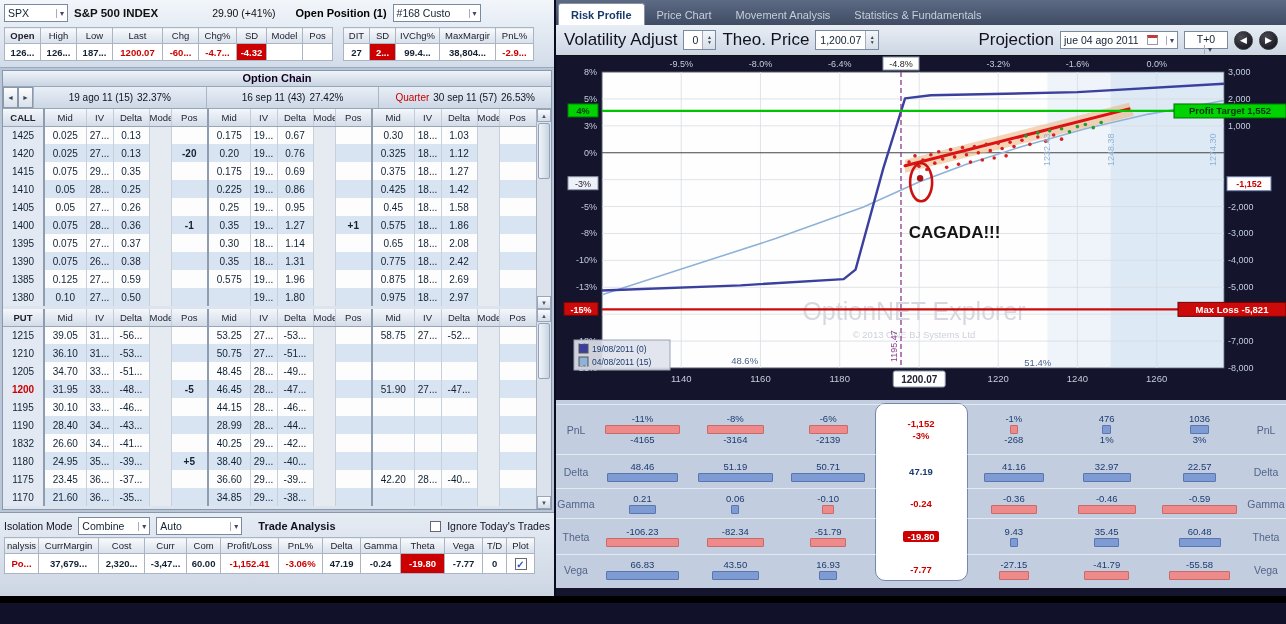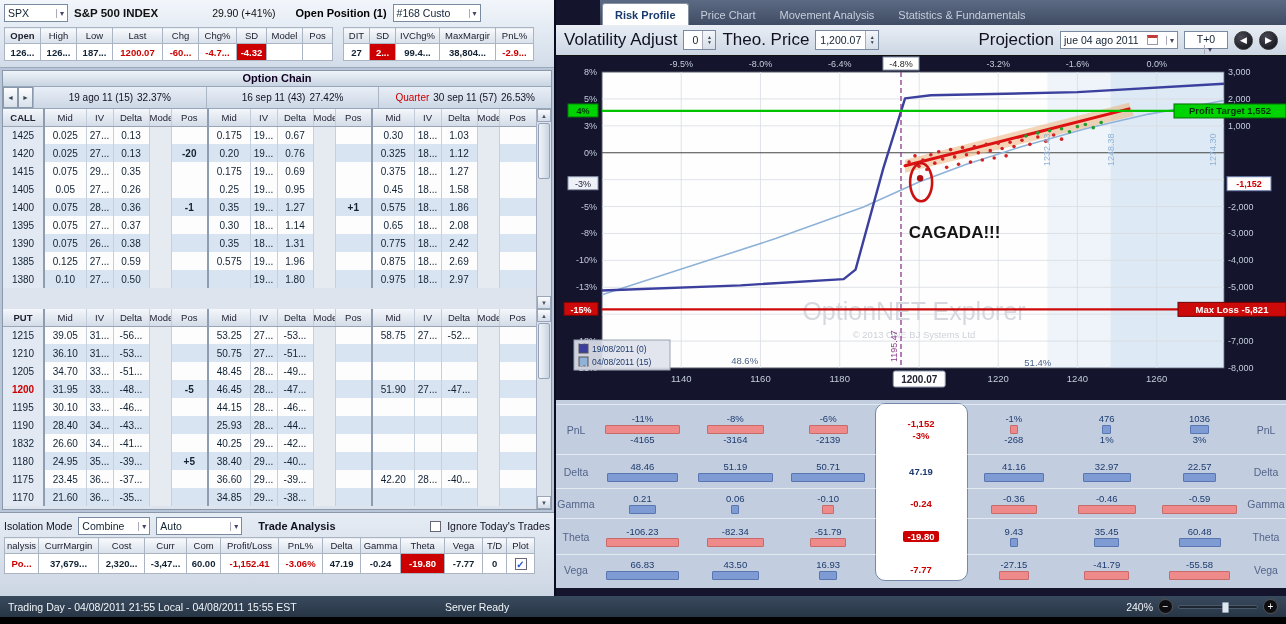--- a/index.html
+++ b/index.html
@@ -48,21 +48,21 @@
 .sb-fill{flex:1;}
 
 .an{height:84px;background:linear-gradient(#e6ecf4,#ccd6e3);border-top:1px solid #8a98ac;padding:2px 4px;}
 .an-bar{height:22px;display:flex;align-items:center;gap:6px;font-size:10.5px;color:#112;}
 .an-title{font-weight:bold;font-size:11px;margin-left:10px;}
 .cb{width:11px;height:11px;border:1px solid #667;background:#fff;display:inline-block;margin-left:auto;}
 .cbx{display:inline-block;width:12px;height:12px;border:1px solid #667;background:#fff;color:#2255cc;font-size:10px;line-height:11px;font-weight:bold;}
 #an-table td{height:20px;}
 
 .right{flex:1;background:#14142c;display:flex;flex-direction:column;}
-.rtabs{height:25px;background:linear-gradient(#5d6a83,#3f4c64);display:flex;align-items:flex-end;padding-left:2px;margin-left:44px;}
+.rtabs{height:25px;background:linear-gradient(#5d6a83,#3f4c64);display:flex;align-items:flex-end;padding-left:2px;}
 .rtab{padding:5px 12px 4px;font-size:11px;color:#c6cedb;}
 .rtab.active{background:#fff;color:#1a3a6b;font-weight:bold;border-radius:3px 3px 0 0;border:1px solid #88919f;border-bottom:none;}
 .rctl{height:31px;background:linear-gradient(#e9eef5,#ccd6e3);display:flex;align-items:center;padding:0 8px;gap:6px;border-bottom:1px solid #111;}
 .clbl{font-size:17px;color:#112;}
 .spin{background:#fff;border:1px solid #7a8aa0;height:20px;display:flex;align-items:center;}
 .spinval{font-size:10.5px;color:#123;padding:0 4px;min-width:18px;text-align:right;}
 .spin .arrows{display:flex;flex-direction:column;border-left:1px solid #aab;background:linear-gradient(#f4f7fa,#d6dee8);width:13px;height:100%;align-items:center;justify-content:center;color:#345;}
 .spin .arrows i{font-style:normal;font-size:5px;line-height:5px;display:block;}
 .flex1{flex:1;}
 .date{width:118px;}
@@ -276,20 +276,38 @@
                   <td>19...</td>
                   <td>0.69</td>
                   <td class="modec"></td>
                   <td></td>
                   <td class="grp">0.375</td>
                   <td>18...</td>
                   <td>1.27</td>
                   <td class="modec"></td>
                   <td></td>
                 </tr>
+                <tr class="alt">
+                  <td class="strike">1410</td>
+                  <td class="grp">0.05</td>
+                  <td>28...</td>
+                  <td>0.25</td>
+                  <td class="modec"></td>
+                  <td></td>
+                  <td class="grp">0.225</td>
+                  <td>19...</td>
+                  <td>0.86</td>
+                  <td class="modec"></td>
+                  <td></td>
+                  <td class="grp">0.425</td>
+                  <td>18...</td>
+                  <td>1.42</td>
+                  <td class="modec"></td>
+                  <td></td>
+                </tr>
                 <tr class="plain">
                   <td class="strike">1405</td>
                   <td class="grp">0.05</td>
                   <td>27...</td>
                   <td>0.26</td>
                   <td class="modec"></td>
                   <td></td>
                   <td class="grp">0.25</td>
                   <td>19...</td>
                   <td>0.95</td>
@@ -529,21 +547,21 @@
                   <td class="modec"></td>
                   <td></td>
                 </tr>
                 <tr class="alt">
                   <td class="strike">1190</td>
                   <td class="grp">28.40</td>
                   <td>34...</td>
                   <td>-43...</td>
                   <td class="modec"></td>
                   <td></td>
-                  <td class="grp">25.93</td>
+                  <td class="grp">28.99</td>
                   <td>28...</td>
                   <td>-44...</td>
                   <td class="modec"></td>
                   <td></td>
                   <td class="grp"></td>
                   <td></td>
                   <td></td>
                   <td class="modec"></td>
                   <td></td>
                 </tr>
@@ -1021,26 +1039,14 @@
                 <div class="gtxt">-55.58</div>
                 <div class="gbar neg" style="width: 65.108%;"></div>
               </div>
             </div>
             <div class="glabel">Vega</div>
           </div>
         </div>
     </div>
   </div>
 
-  <div class="status">
-    <span>Trading Day - 04/08/2011 21:55 Local - 04/08/2011 15:55 EST</span>
-    <span class="srv">Server Ready</span>
-    <div class="zoom">
-      <span>240%</span>
-      <div class="zbtn">−</div>
-      <div class="ztrack">
-        <div class="zthumb"></div>
-      </div>
-      <div class="zbtn">+</div>
-    </div>
-  </div>
   <div class="bstrip"></div>
 </div>
 
 </body></html>

